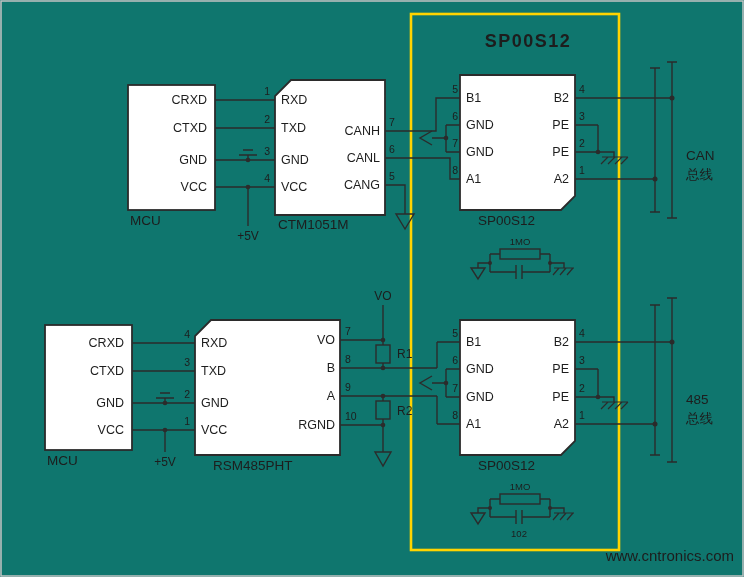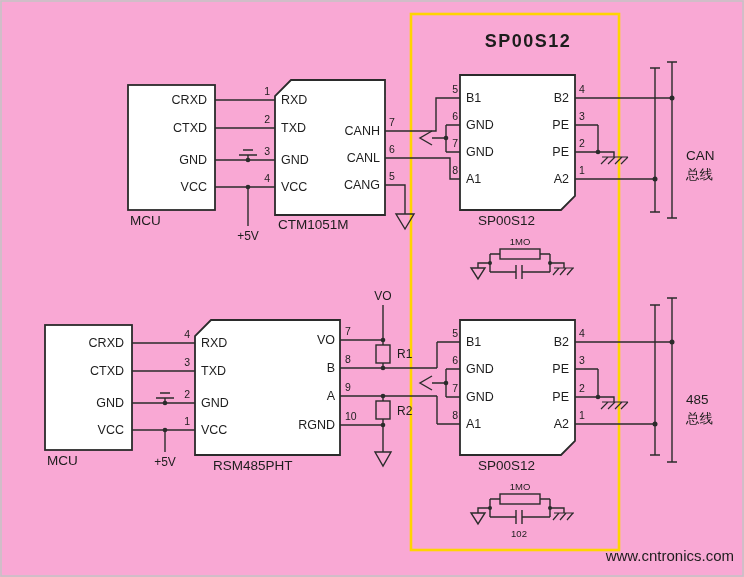--- a/index.html
+++ b/index.html
@@ -1,16 +1,16 @@
 <!DOCTYPE html>
 <html><head>
 <meta charset="utf-8">
 <style>
   html,body{margin:0;padding:0;background:#ffffff;}
-  .frame{width:744px;height:577px;position:relative;background:#f9a8d4;
+  .frame{width:744px;height:577px;position:relative;background:#0f766e;
          font-family:"Liberation Sans",sans-serif;}
   svg{display:block;}
   svg text{font-family:"Liberation Sans",sans-serif;fill:#1d1d1d;}
   .wire{stroke:#2b2b2b;stroke-width:1.4;fill:none;}
   .thin{stroke:#2b2b2b;stroke-width:1.2;fill:none;}
   .chipbox{stroke:#2b2b2b;stroke-width:1.8;fill:#ffffff;}
   .sym{stroke:#2b2b2b;stroke-width:1.4;fill:none;}
   .dot{fill:#2b2b2b;}
   .pin-label{font-size:12.5px;}
   .pin-num{font-size:10.5px;}

